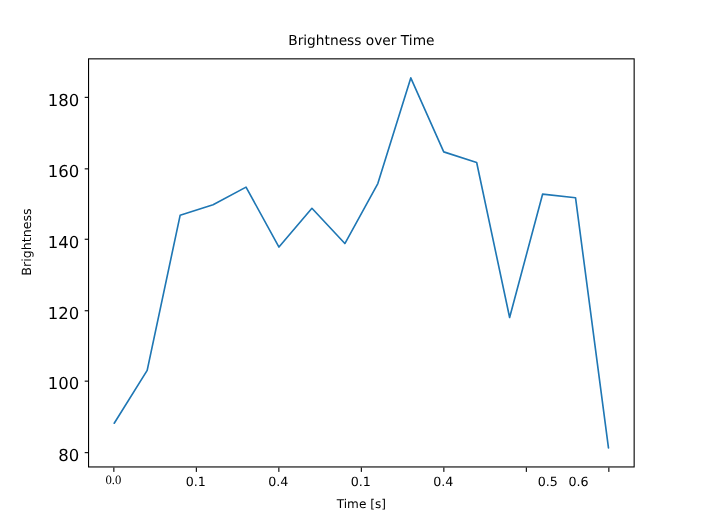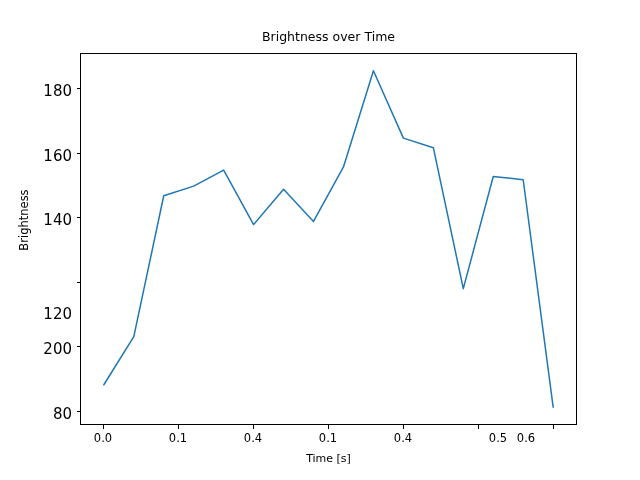--- a/index.html
+++ b/index.html
@@ -122,38 +122,38 @@
   </div>
 
   <div class="tick-mark-x" style="left:103px;"></div>
   <div class="tick-mark-x" style="left:178px;"></div>
   <div class="tick-mark-x" style="left:253px;"></div>
   <div class="tick-mark-x" style="left:328px;"></div>
   <div class="tick-mark-x" style="left:403px;"></div>
   <div class="tick-mark-x" style="left:478px;"></div>
   <div class="tick-mark-x" style="left:553px;"></div>
 
-  <div class="tick-label-x" style="left:73px;">0.0</div>
+  <div class="tick-label-x" style="left:73px;font-family:Liberation Serif, serif;">0.0</div>
   <div class="tick-label-x" style="left:148px;">0.1</div>
   <div class="tick-label-x" style="left:223px;">0.4</div>
   <div class="tick-label-x" style="left:298px;">0.1</div>
   <div class="tick-label-x" style="left:373px;">0.4</div>
   <div class="tick-label-x" style="left:468px;">0.5</div>
   <div class="tick-label-x" style="left:496px;">0.6</div>
 
   <div class="tick-mark-y" style="top:411px;"></div>
   <div class="tick-mark-y" style="top:346px;"></div>
   <div class="tick-mark-y" style="top:282px;"></div>
   <div class="tick-mark-y" style="top:217px;"></div>
   <div class="tick-mark-y" style="top:153px;"></div>
   <div class="tick-mark-y" style="top:88px;"></div>
 
   <div class="tick-label-y" style="top:405px;">80</div>
-  <div class="tick-label-y" style="top:340px;">200</div>
-  <div class="tick-label-y" style="top:276px;margin-top:29px;">120</div>
+  <div class="tick-label-y" style="top:340px;">100</div>
+  <div class="tick-label-y" style="top:276px;">120</div>
   <div class="tick-label-y" style="top:211px;">140</div>
   <div class="tick-label-y" style="top:147px;">160</div>
   <div class="tick-label-y" style="top:82px;">180</div>
 
   <div id="xlabel">Time [s]</div>
   <div id="ylabel">Brightness</div>
 
 </div>
 
 </body></html>

